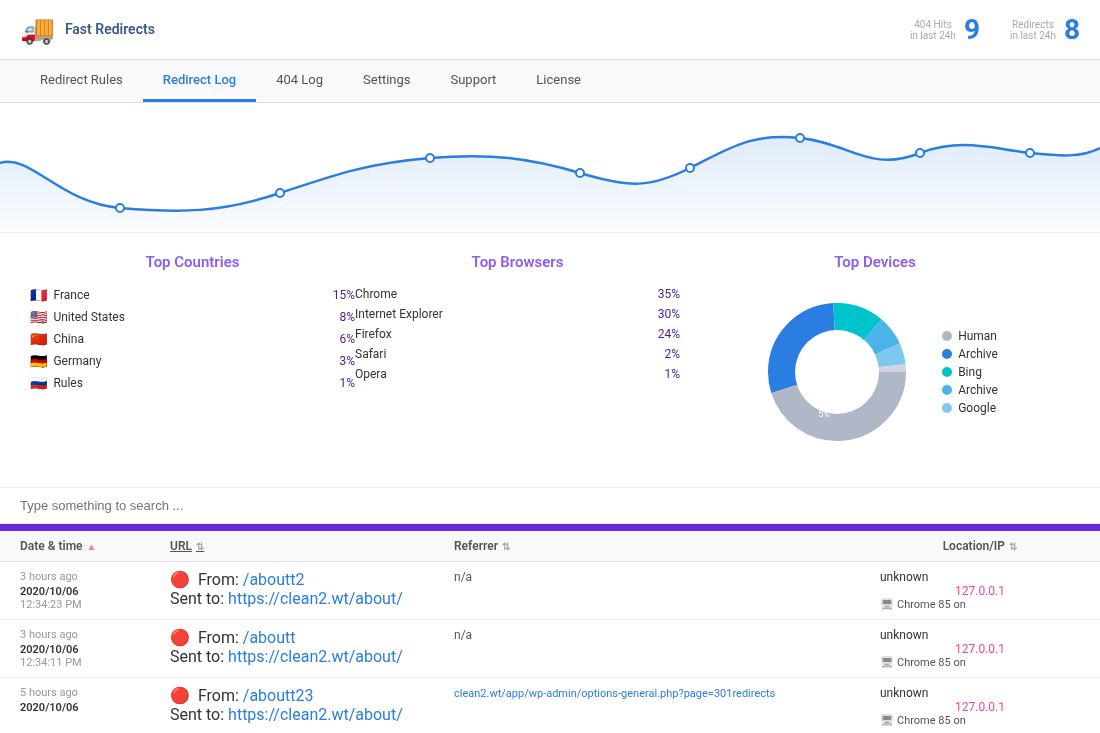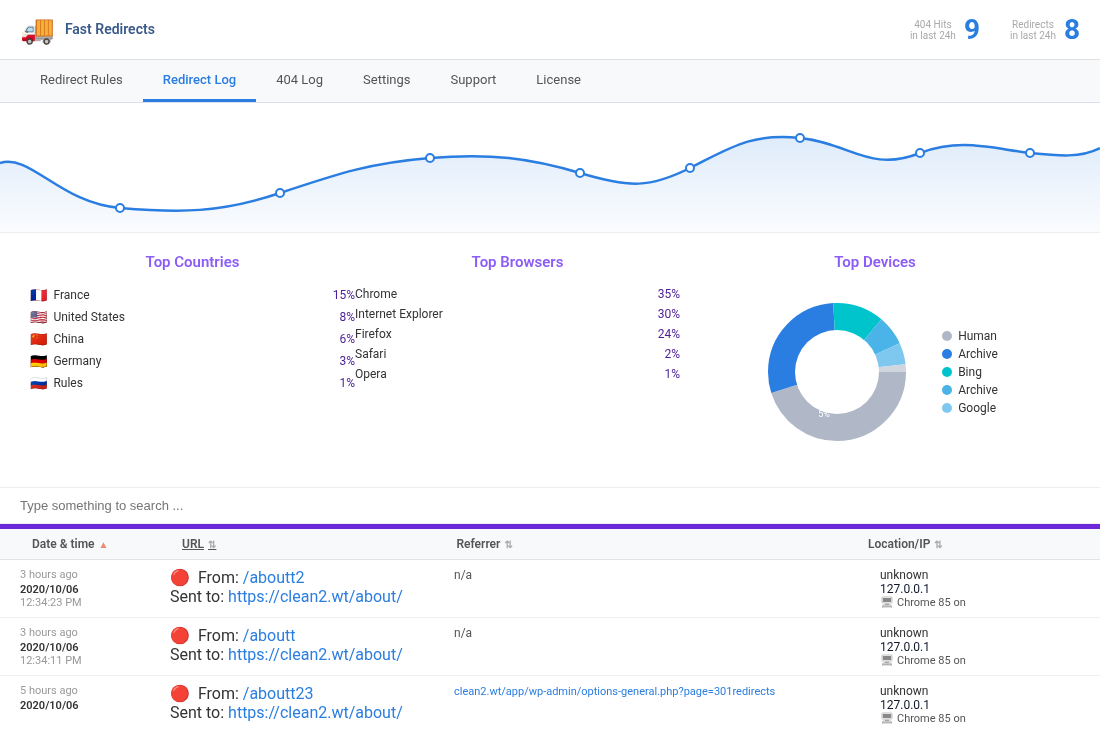--- a/index.html
+++ b/index.html
@@ -168,35 +168,35 @@
     }
 
     
     .table-container {
       background: #fff;
     }
     .table-header {
       display: flex;
       background: #f8f9fb;
       border-bottom: 1px solid #e0e3e8;
-      border-top: 5px solid #6d28d9;
-      padding: 8px 32px;
+      border-top: 7px solid #6d28d9;
+      padding: 8px 20px;
     }
     .th {
       font-size: 12px;
       font-weight: 600;
       color: #555;
       display: flex;
       align-items: center;
       gap: 4px;
     }
     .th-date { width: 150px; }
     .th-url { flex: 1; text-decoration: underline; }
     .th-referrer { flex: 1.5; }
-    .th-location { width: 200px; }
+    .th-location { width: 200px; justify-content: center; }
     .sort-icon { font-size: 10px; color: #aaa; }
     .sort-icon.active { color: #e87; }
 
     .table-row {
       display: flex;
       padding: 8px 20px;
       border-bottom: 1px solid #f0f0f0;
       align-items: flex-start;
     }
     .td-date {
@@ -204,21 +204,21 @@
       font-size: 11px;
     }
     .td-date .time-ago { color: #999; margin-bottom: 2px; }
     .td-date .date { font-weight: 600; color: #333; }
     .td-date .time { color: #999; }
     .td-url { flex: 1; font-size: 16px; }
     .td-url a { color: #2a7de1; text-decoration: none; }
     .td-referrer { flex: 1.5; font-size: 12px; color: #555; }
     .td-referrer a { color: #2a7de1; text-decoration: none; font-size: 11px; }
     .td-location { width: 200px; font-size: 12px; }
-    .td-location .ip { color: #0f172a; }
+    .td-location .ip { color: #ec4899; text-align: center; }
     .redirect-icon { color: #cc4; margin-right: 4px; }
     .browser-info { font-size: 11px; color: #555; display: flex; align-items: center; gap: 3px; }
     .monitor-icon { color: #888; }
   </style>
 </head>
 <body>
 
 <div class="header">
   <div class="logo-area">
     <div class="logo-icon">🚚</div>

